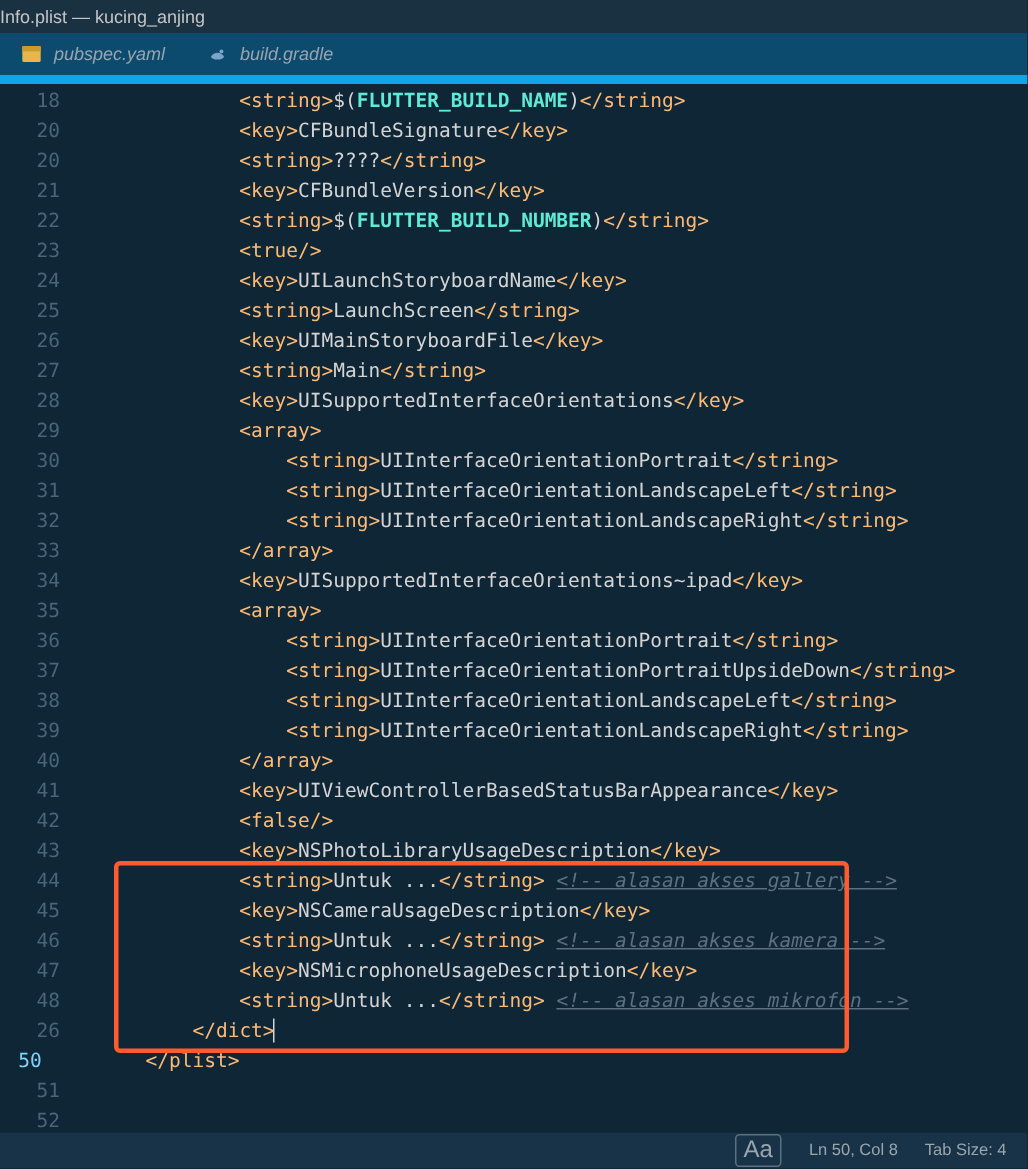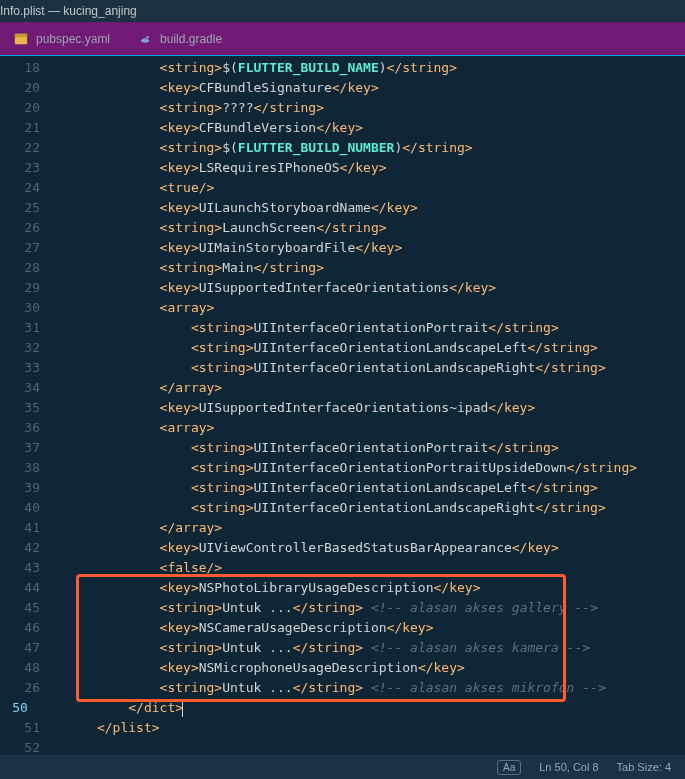--- a/index.html
+++ b/index.html
@@ -16,23 +16,24 @@
   height: 22px;
   background: #1a3142;
   color: #c5c5c5;
   text-align: left;
   line-height: 22px;
   font-size: 12px;
   font-family: -apple-system, BlinkMacSystemFont, sans-serif;
 }
 .tabbar {
   height: 34px;
-  background: #701a75;
-  display: flex;
-  border-bottom: 1px solid #0ea5e9;
+  background: #0c4a6e;
+  display: flex;
+  border-bottom: 6px solid #0ea5e9;
+  font-style: italic;
 }
 .tab {
   display: flex;
   align-items: center;
   padding: 0 14px;
   height: 100%;
   color: #9aa5ad;
   font-size: 12px;
   font-family: -apple-system, BlinkMacSystemFont, sans-serif;
   cursor: pointer;
@@ -61,21 +62,21 @@
 .gutter .ln { height: 20px; line-height: 20px; }
 .gutter .ln.current { color: #7dd3fc; text-align: center; }
 .code {
   flex: 1;
   padding-top: 2px;
   position: relative;
 }
 .code .row { height: 20px; line-height: 20px; white-space: pre; }
 .t-tag { color: #fdba74; }
 .t-var { color: #5eead4; font-weight: bold; }
-.t-comment { color: #5c7080; font-style: italic; }
+.t-comment { color: #5c7080; font-style: italic; text-decoration: underline; }
 .t-plain { color: #d4d4d4; }
 .highlight-box {
   position: absolute;
   border: 3px solid #ff5b2e;
   border-radius: 4px;
   pointer-events: none;
 }
 .cursor {
   display: inline-block;
   width: 1px;
@@ -94,21 +95,21 @@
   padding: 0 14px;
   font-size: 11px;
   font-family: -apple-system, BlinkMacSystemFont, sans-serif;
   color: #9aa5ad;
 }
 .statusbar .item { display: flex; align-items: center; gap: 4px; }
 .aa-box {
   border: 1px solid #5a7080;
   border-radius: 3px;
   padding: 1px 5px;
-  font-size: 10px;
+  font-size: 16px;
 }
 </style>
 </head>
 <body>
 
 <div class="titlebar">Info.plist — kucing_anjing</div>
 
 <div class="tabbar" id="tabbar">
     <div class="tab">
       <span class="icon">
@@ -168,21 +169,20 @@
       <div class="ln">51</div>
       <div class="ln">52</div>
     </div>
   <div class="code" id="code">
     <div class="highlight-box" id="hlbox" style="top: 518px; left: 26px; width: 490px; height: 128px;"></div>
   <div class="row"><span>              </span><span class="t-tag">&lt;string&gt;</span><span class="t-plain">$(</span><span class="t-var">FLUTTER_BUILD_NAME</span><span class="t-plain">)</span><span class="t-tag">&lt;/string&gt;</span></div>
       <div class="row"><span>              </span><span class="t-tag">&lt;key&gt;</span><span class="t-plain">CFBundleSignature</span><span class="t-tag">&lt;/key&gt;</span></div>
       <div class="row"><span>              </span><span class="t-tag">&lt;string&gt;</span><span class="t-plain">????</span><span class="t-tag">&lt;/string&gt;</span></div>
       <div class="row"><span>              </span><span class="t-tag">&lt;key&gt;</span><span class="t-plain">CFBundleVersion</span><span class="t-tag">&lt;/key&gt;</span></div>
       <div class="row"><span>              </span><span class="t-tag">&lt;string&gt;</span><span class="t-plain">$(</span><span class="t-var">FLUTTER_BUILD_NUMBER</span><span class="t-plain">)</span><span class="t-tag">&lt;/string&gt;</span></div>
-      <div class="row"><span>              </span><span class="t-tag">&lt;key&gt;</span><span class="t-plain">LSRequiresIPhoneOS</span><span class="t-tag">&lt;/key&gt;</span></div>
       <div class="row"><span>              </span><span class="t-tag">&lt;true/&gt;</span></div>
       <div class="row"><span>              </span><span class="t-tag">&lt;key&gt;</span><span class="t-plain">UILaunchStoryboardName</span><span class="t-tag">&lt;/key&gt;</span></div>
       <div class="row"><span>              </span><span class="t-tag">&lt;string&gt;</span><span class="t-plain">LaunchScreen</span><span class="t-tag">&lt;/string&gt;</span></div>
       <div class="row"><span>              </span><span class="t-tag">&lt;key&gt;</span><span class="t-plain">UIMainStoryboardFile</span><span class="t-tag">&lt;/key&gt;</span></div>
       <div class="row"><span>              </span><span class="t-tag">&lt;string&gt;</span><span class="t-plain">Main</span><span class="t-tag">&lt;/string&gt;</span></div>
       <div class="row"><span>              </span><span class="t-tag">&lt;key&gt;</span><span class="t-plain">UISupportedInterfaceOrientations</span><span class="t-tag">&lt;/key&gt;</span></div>
       <div class="row"><span>              </span><span class="t-tag">&lt;array&gt;</span></div>
       <div class="row"><span>                  </span><span class="t-tag">&lt;string&gt;</span><span class="t-plain">UIInterfaceOrientationPortrait</span><span class="t-tag">&lt;/string&gt;</span></div>
       <div class="row"><span>                  </span><span class="t-tag">&lt;string&gt;</span><span class="t-plain">UIInterfaceOrientationLandscapeLeft</span><span class="t-tag">&lt;/string&gt;</span></div>
       <div class="row"><span>                  </span><span class="t-tag">&lt;string&gt;</span><span class="t-plain">UIInterfaceOrientationLandscapeRight</span><span class="t-tag">&lt;/string&gt;</span></div>

